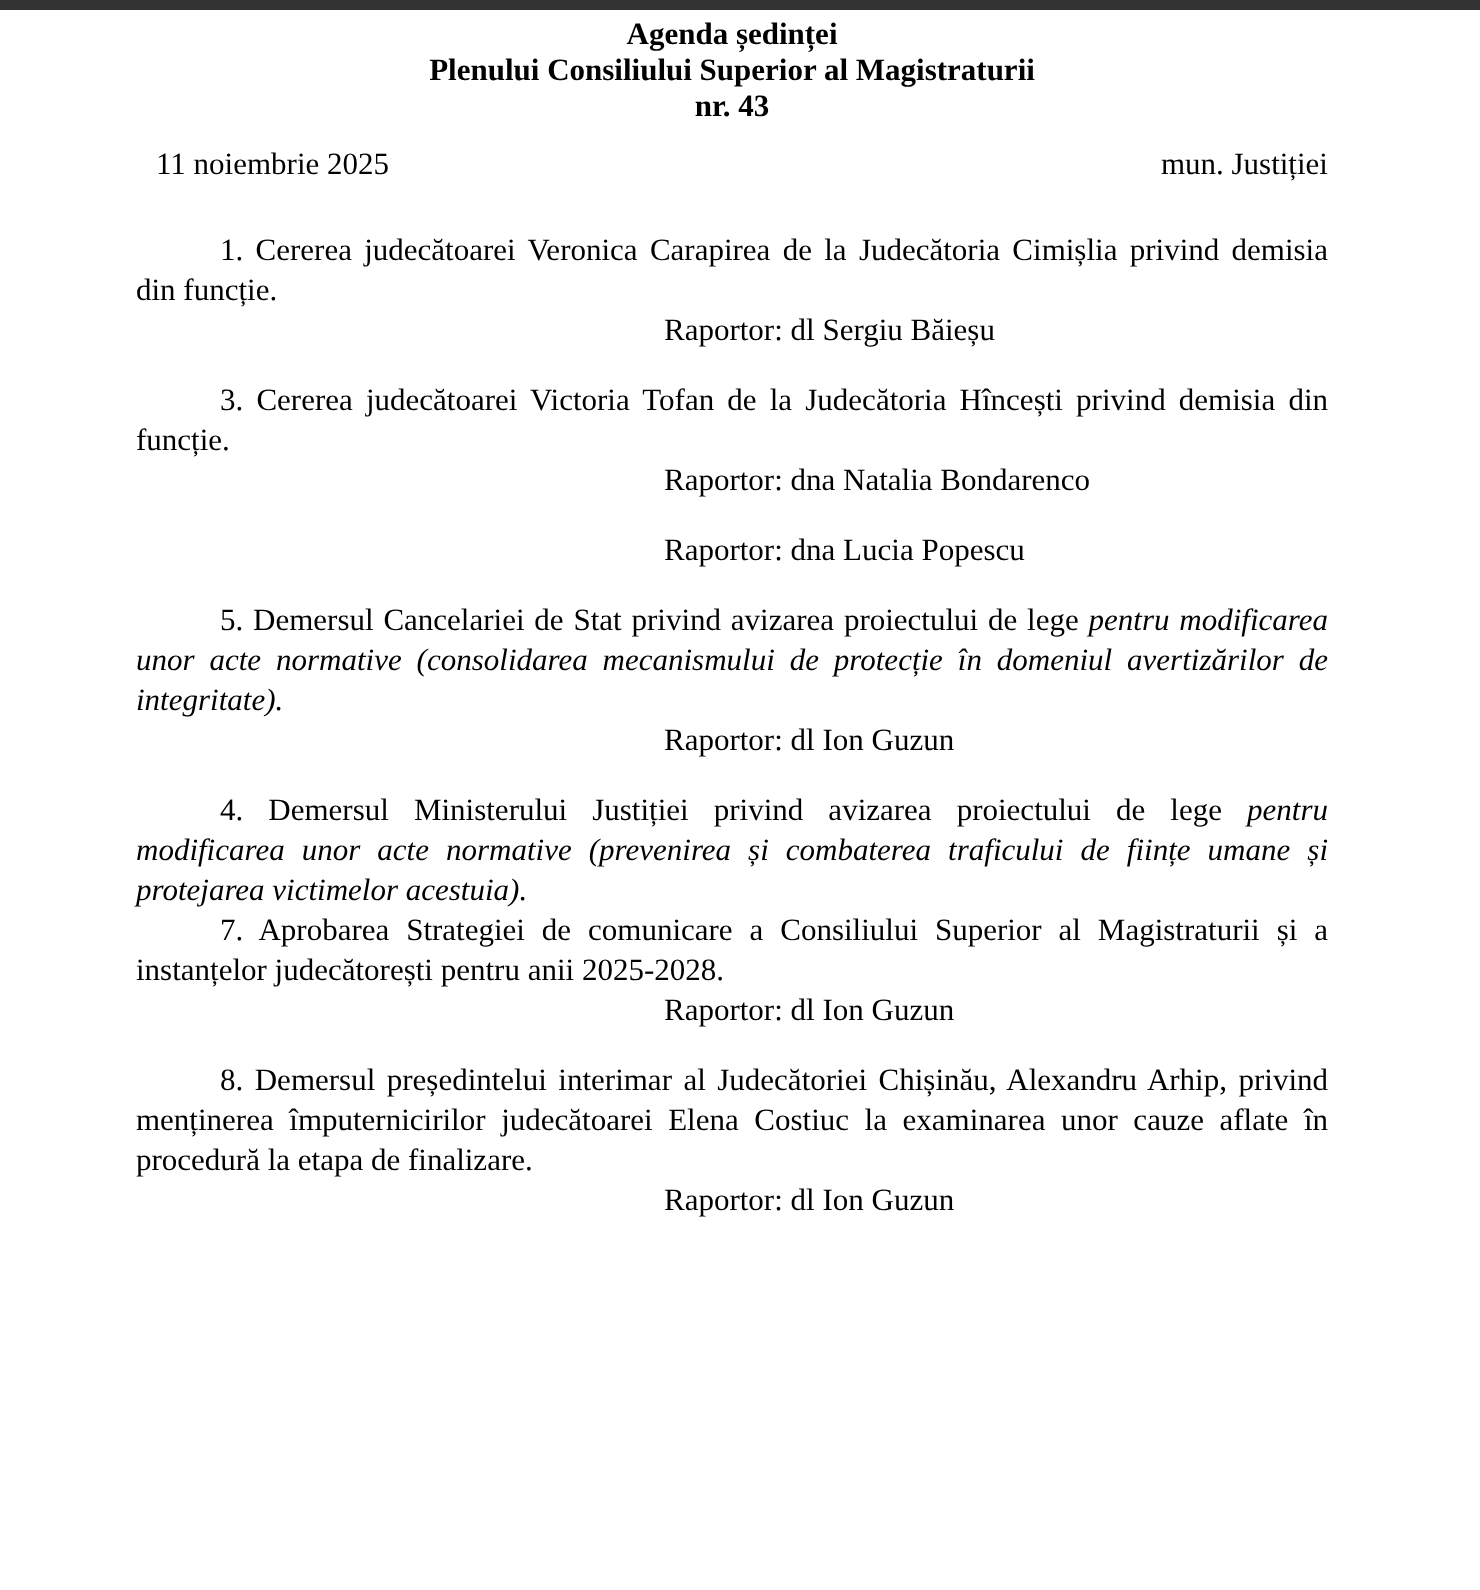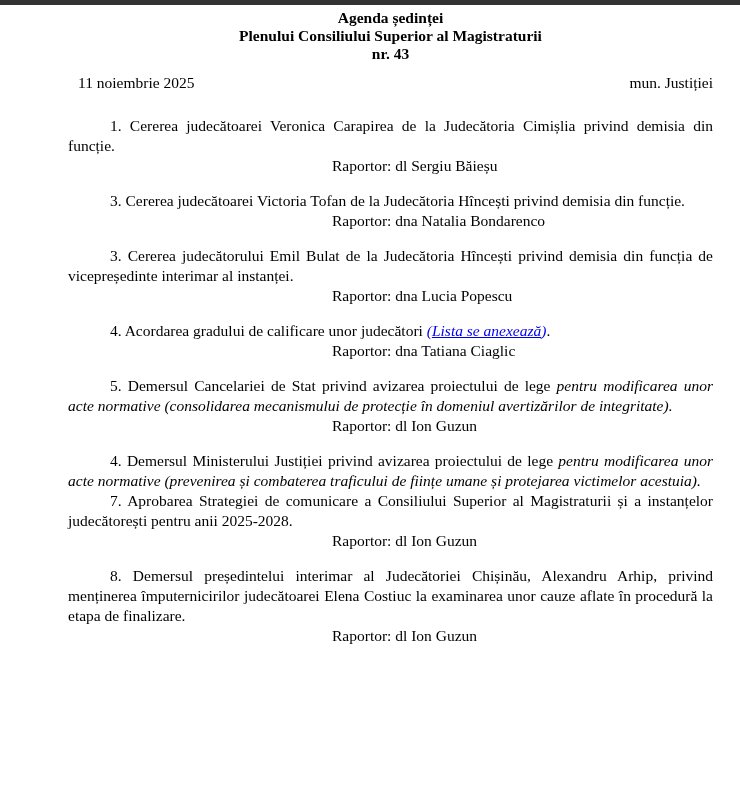--- a/index.html
+++ b/index.html
@@ -10,21 +10,21 @@
     font-family: "Liberation Serif", "DejaVu Serif", serif;
     color: #000000;
     overflow: hidden;
   }
   .topbar {
     width: 740px;
     height: 5px;
     background: #333333;
   }
   .page {
-    padding: 0 27px 0 68px;
+    padding: 0 76px 0 68px;
   }
   .title-block {
     padding-top: 4px;
     text-align: center;
     font-weight: bold;
     font-size: 15.5px;
     line-height: 18px;
   }
   .date-block {
     margin-top: 10px;
@@ -91,28 +91,23 @@
       <p class="para"><span>1. Cererea judecătoarei Veronica Carapirea de la Judecătoria Cimișlia privind demisia din funcție.</span><span class="it"></span></p>
       <div class="raportor">Raportor: dl Sergiu Băieșu</div>
     </div>
 
     <div class="item">
       <p class="para"><span>3. Cererea judecătoarei Victoria Tofan de la Judecătoria Hîncești privind demisia din funcție.</span><span class="it"></span></p>
       <div class="raportor">Raportor: dna Natalia Bondarenco</div>
     </div>
 
     <div class="item">
-      <p class="para"><span>3. Cererea judecătorului Emil Bulat de la Judecătoria Hîncești privind demisia din funcția de vicepreședinte interimar al instanței.</span><span class="it"></span></p>
       <div class="raportor">Raportor: dna Lucia Popescu</div>
     </div>
 
-    <div class="item">
-      <p class="para"><span>4. Acordarea gradului de calificare unor judecători </span><span class="blue it">(</span><a href="#" class="annex-link">Lista se anexează</a><span class="blue it">)</span><span>.</span></p>
-      <div class="raportor">Raportor: dna Tatiana Ciaglic</div>
-    </div>
 
     <div class="item">
       <p class="para"><span>5. Demersul Cancelariei de Stat privind avizarea proiectului de lege </span><span class="it">pentru modificarea unor acte normative (consolidarea mecanismului de protecție în domeniul avertizărilor de integritate).</span></p>
       <div class="raportor">Raportor: dl Ion Guzun</div>
     </div>
 
     <div class="item">
       <p class="para"><span>4. Demersul Ministerului Justiției privind avizarea proiectului de lege </span><span class="it">pentru modificarea unor acte normative (prevenirea și combaterea traficului de ființe umane și protejarea victimelor acestuia).</span></p>
     </div>
 

